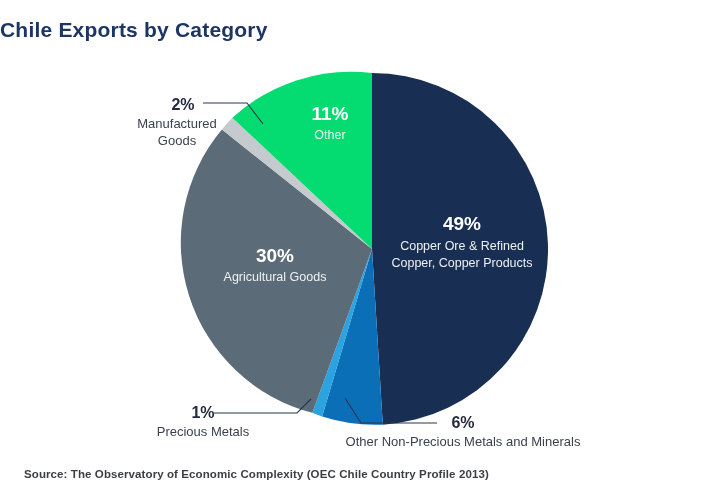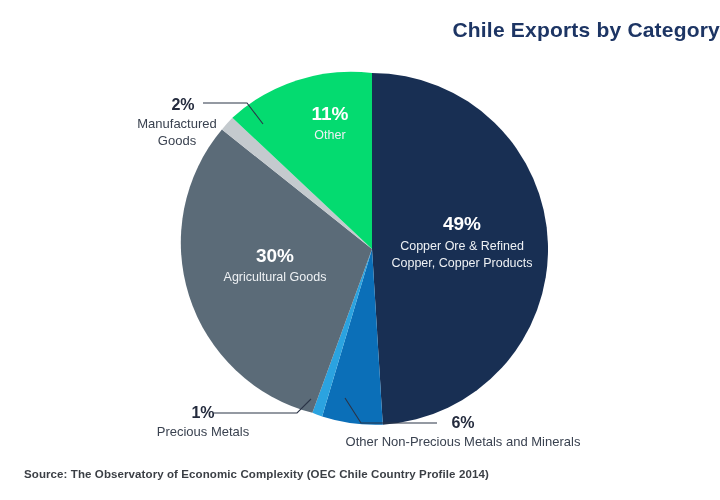--- a/index.html
+++ b/index.html
@@ -18,21 +18,21 @@
     position: absolute;
     left: 0; top: 0;
     width: 720px;
     height: 500px;
   }
   .chart-title {
     position: absolute;
     left: 0;
     top: 18px;
     width: 720px;
-    text-align: right;
+    text-align: left;
     font-size: 21px;
     font-weight: bold;
     color: #1d3564;
     letter-spacing: 0.2px;
   }
   .source-note {
     position: absolute;
     left: 24px;
     top: 468px;
     font-size: 11.5px;
@@ -124,15 +124,15 @@
       <text class="out-lbl" x="203" y="436" text-anchor="middle">Precious Metals</text>
     </g>
 
     <g>
       <text class="out-pct" x="463" y="428" text-anchor="middle">6%</text>
       <text class="out-lbl" x="463" y="446" text-anchor="middle">Other Non-Precious Metals and Minerals</text>
     </g>
 
   </svg>
 
-  <div class="source-note">Source: The Observatory of Economic Complexity (OEC Chile Country Profile 2014)</div>
+  <div class="source-note">Source: The Observatory of Economic Complexity (OEC Chile Country Profile 2013)</div>
 
 </div>
 
 </body></html>

